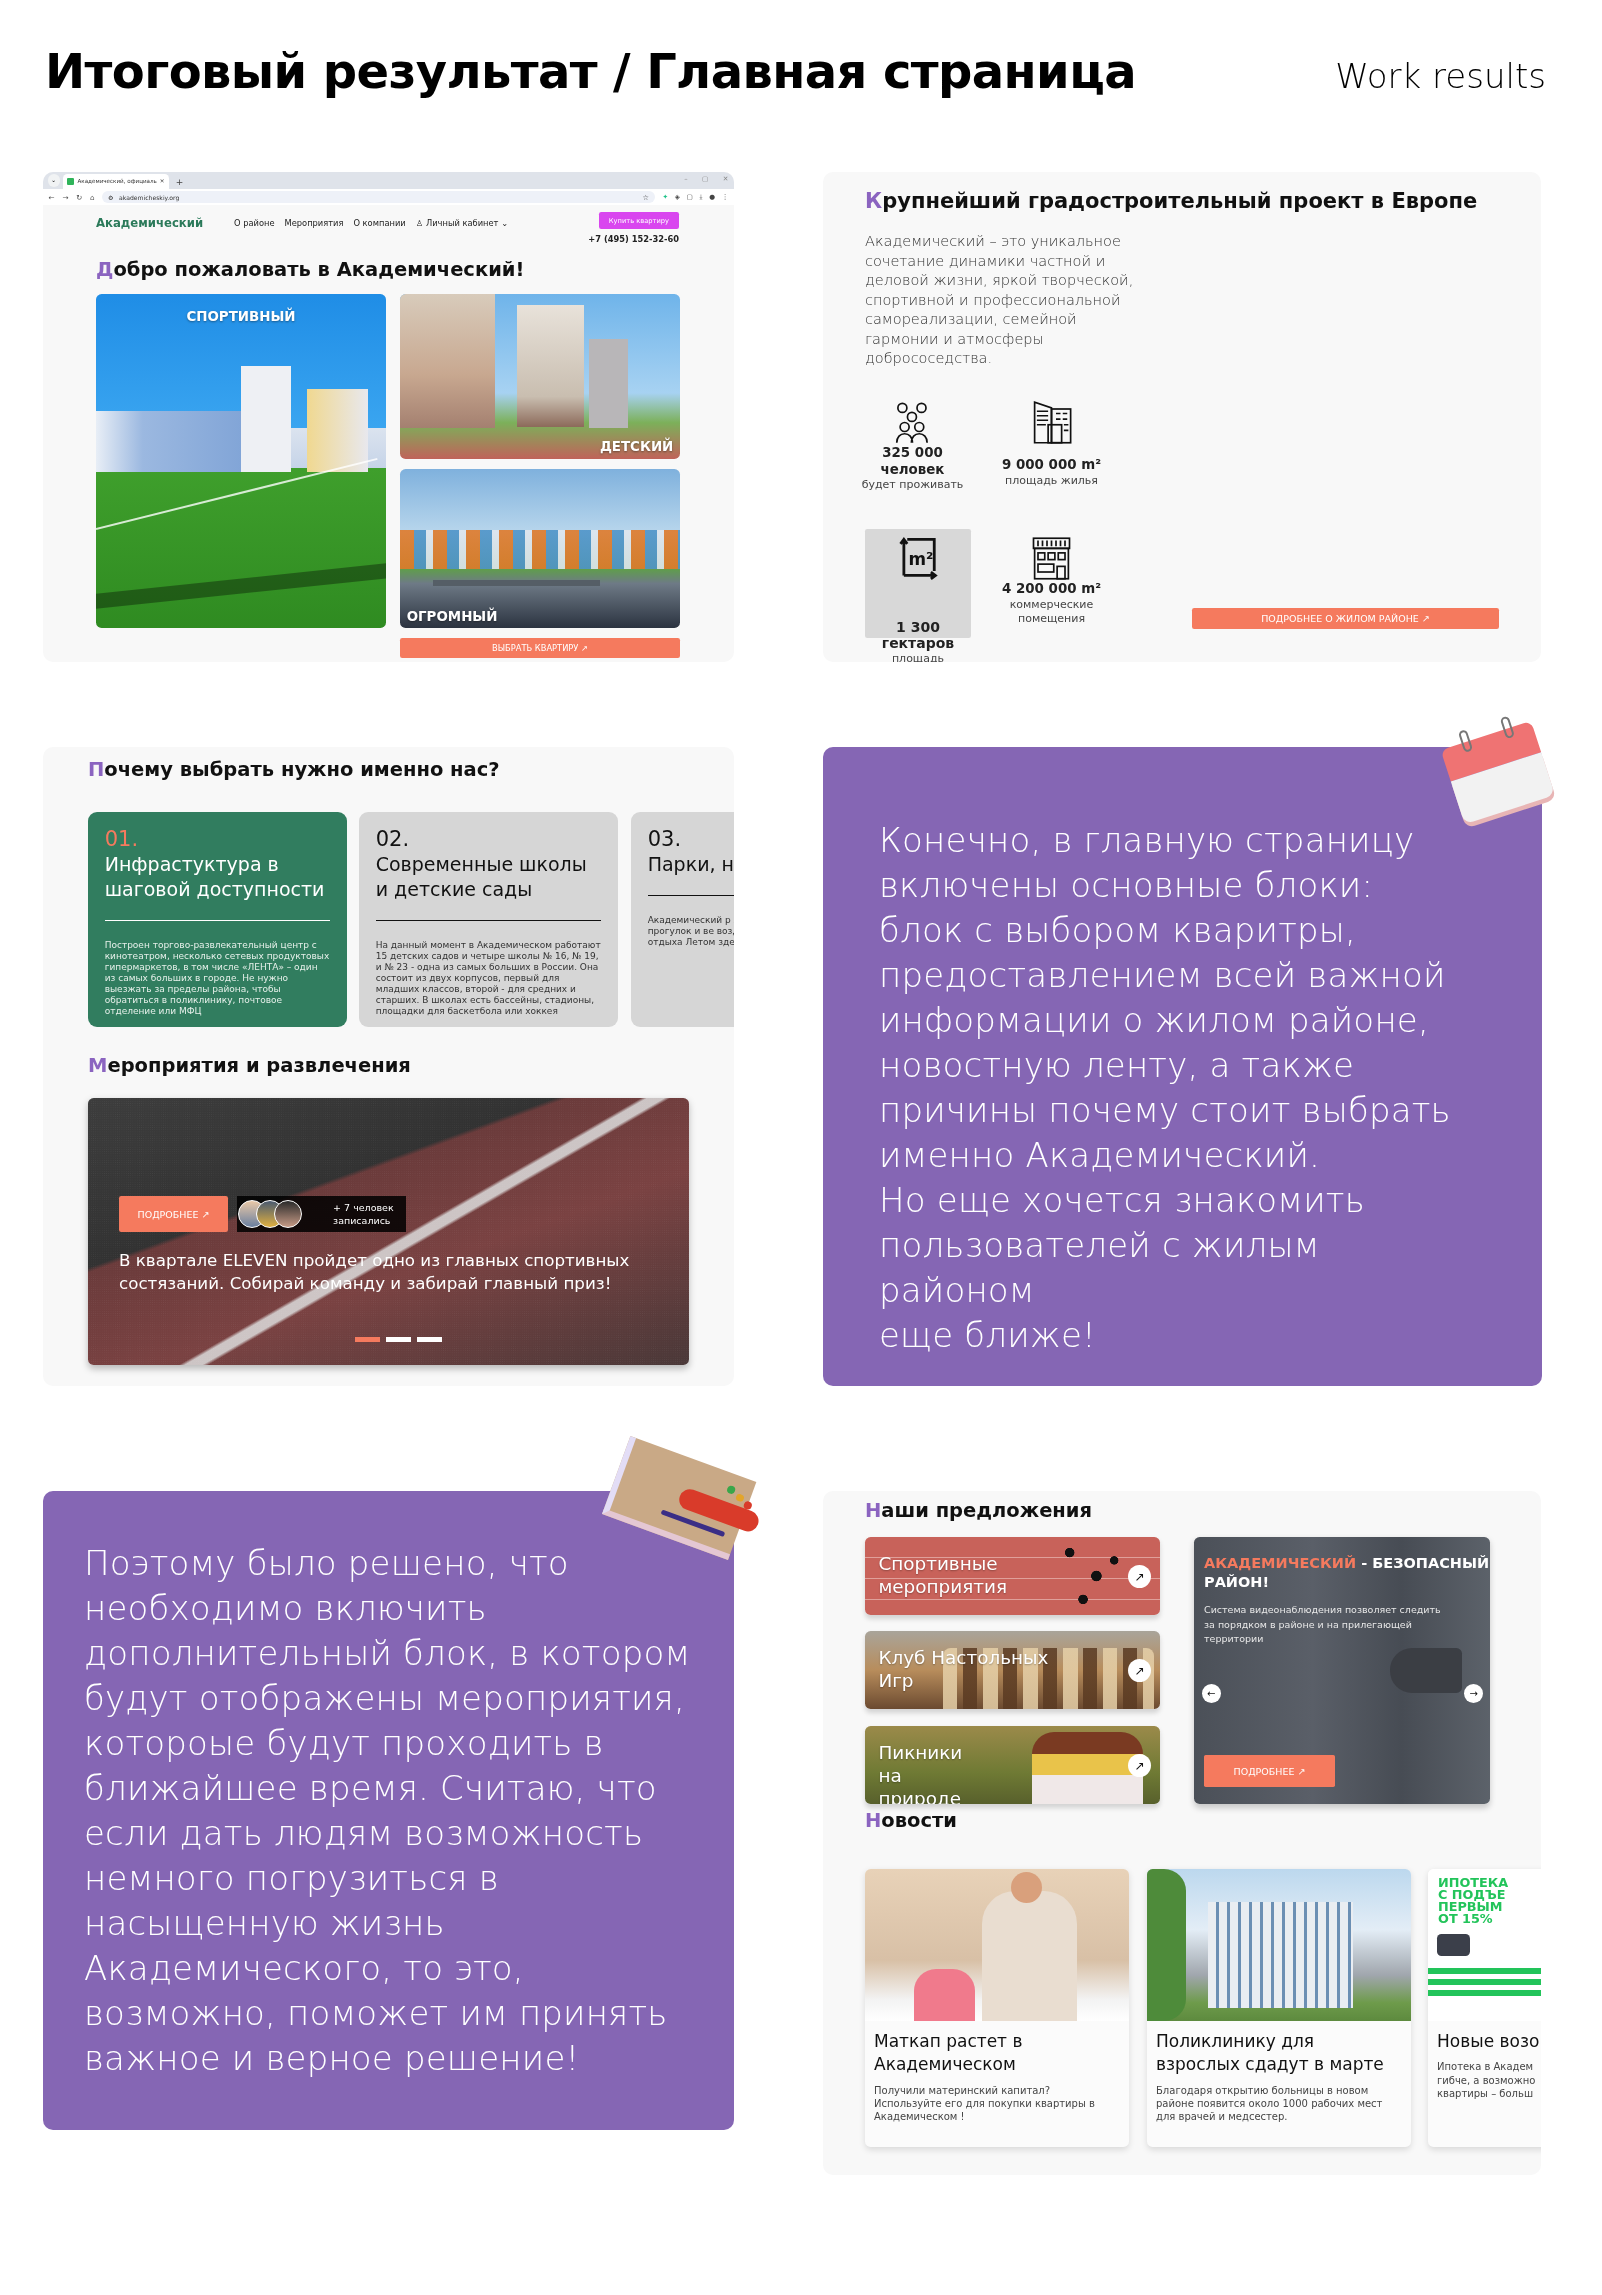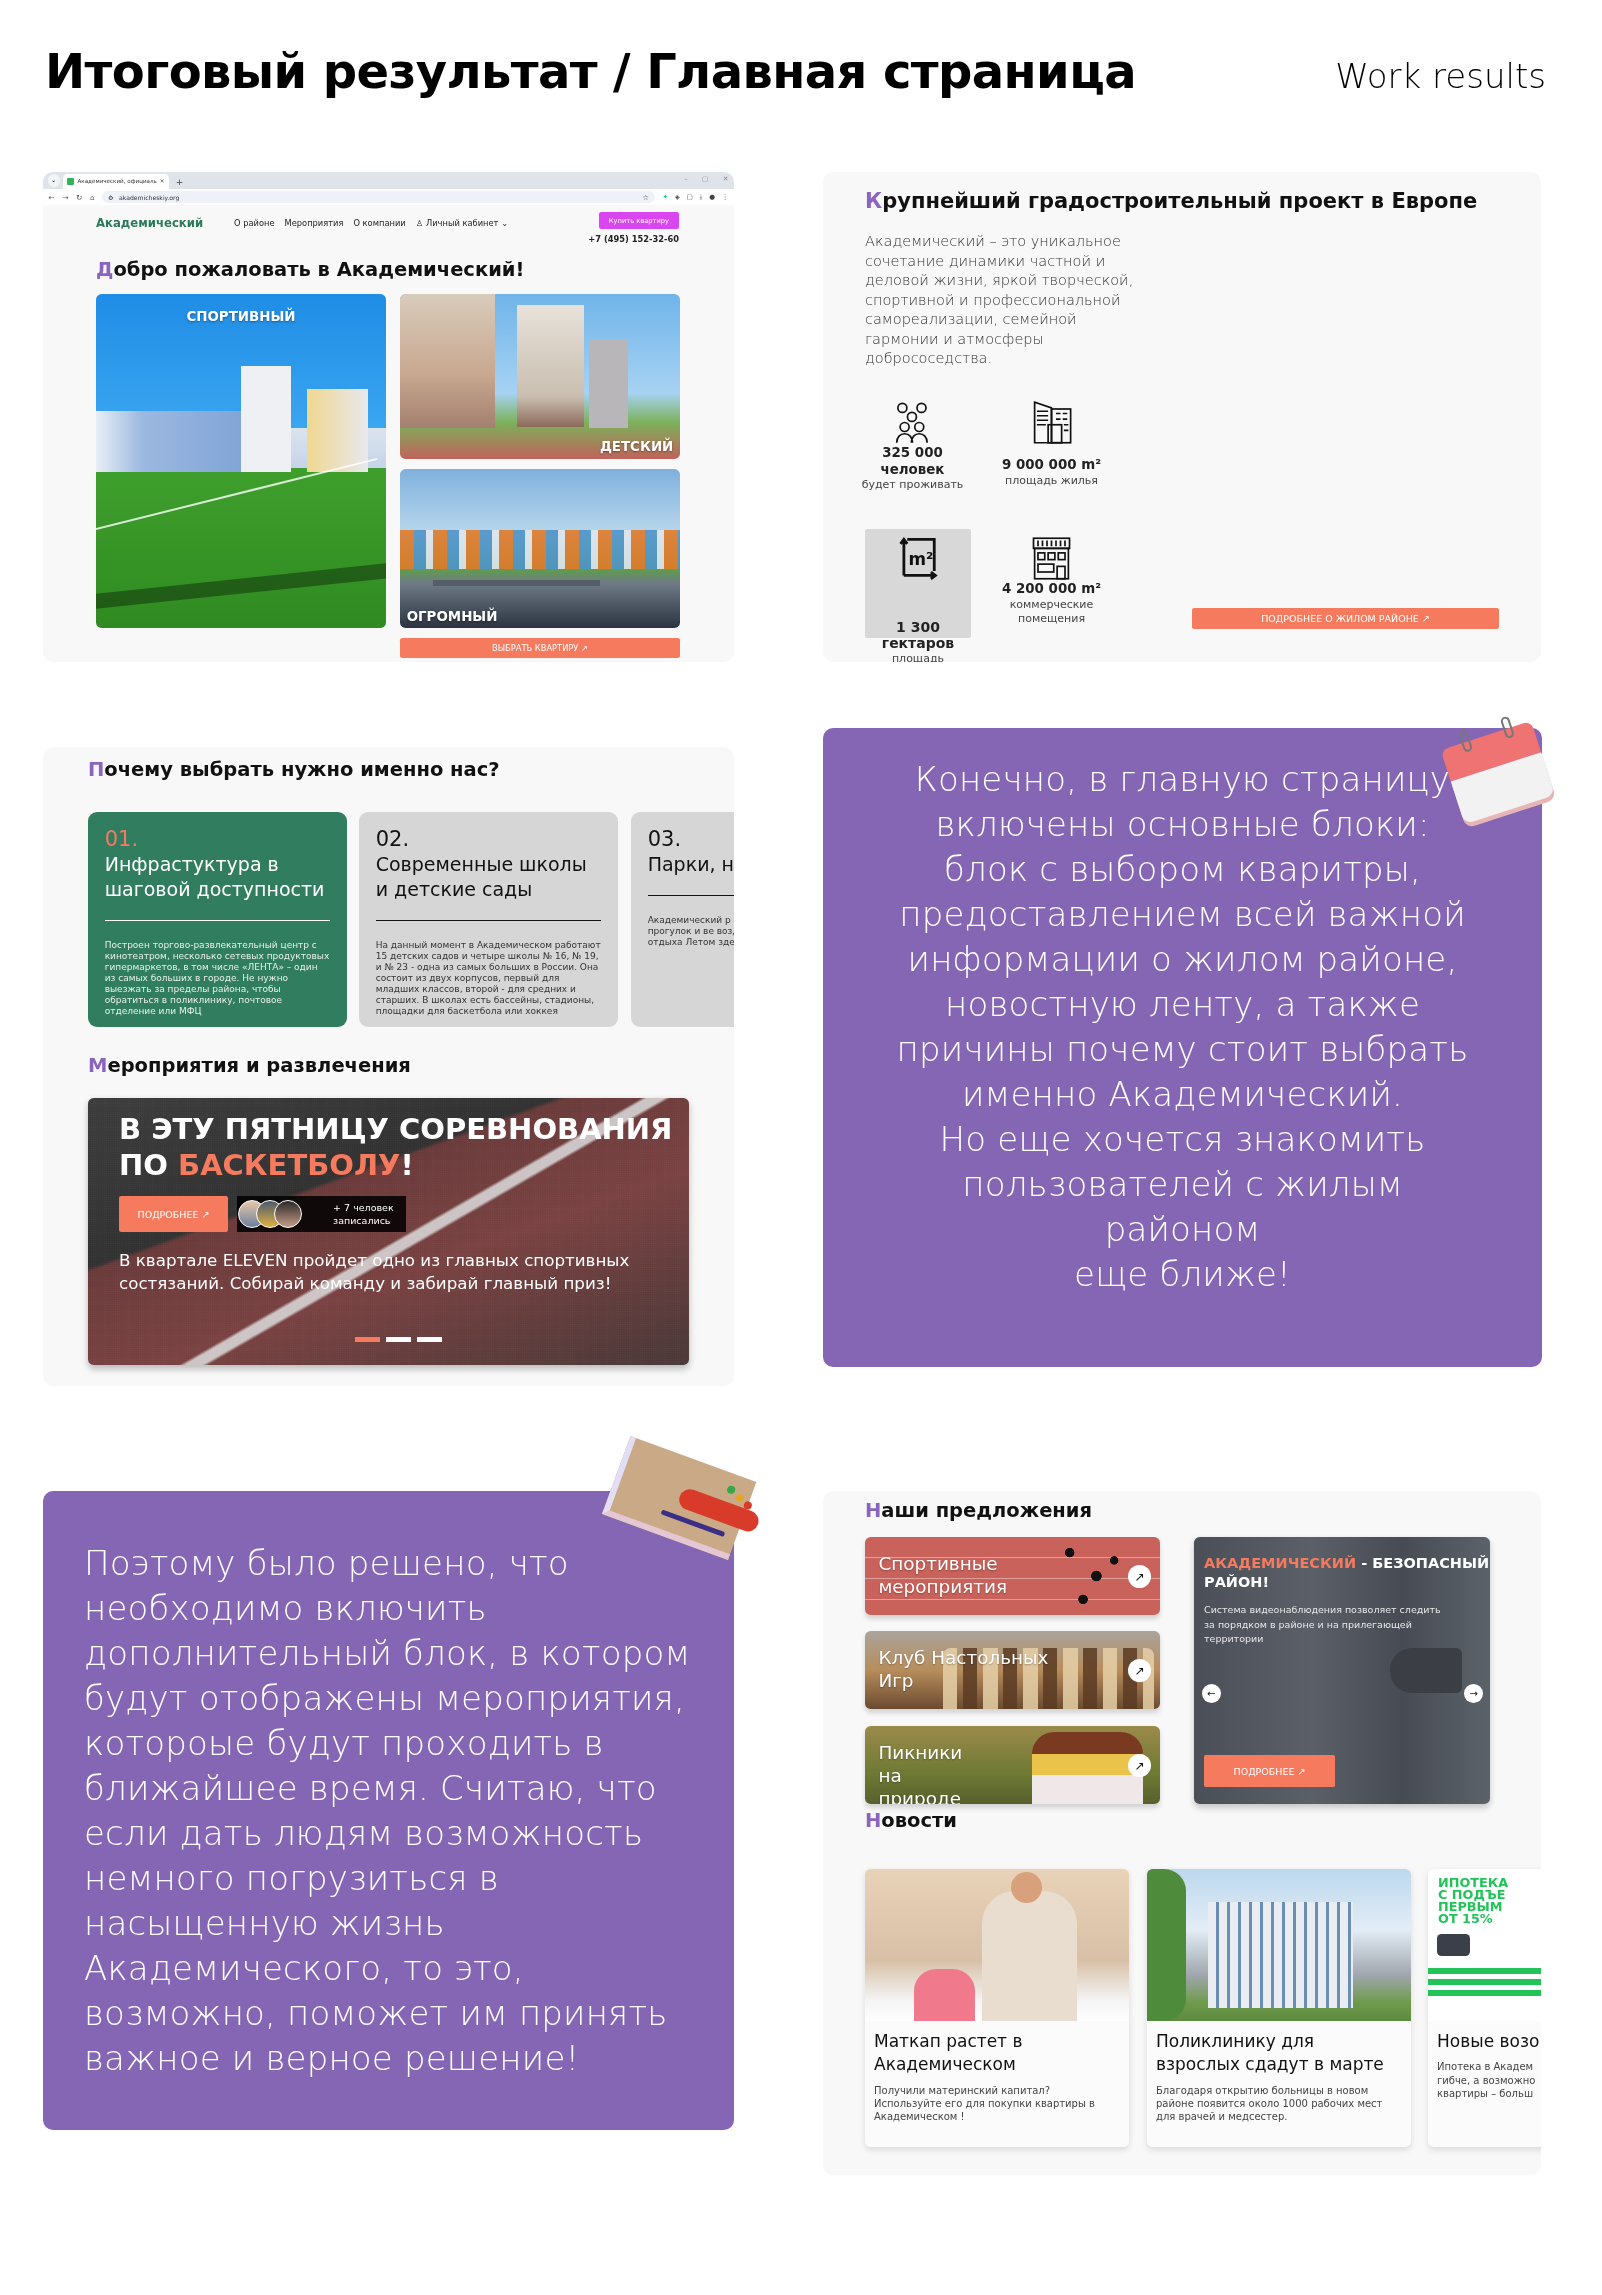--- a/index.html
+++ b/index.html
@@ -118,21 +118,21 @@
   .avatar { width: 28px; height: 28px; border-radius: 50%; border: 1.1px solid #fff; margin-left: -10px; }
   .avatar:first-child { margin-left: 1.1px; }
   .attendees-text { color: #fff; font-size: 9.5px; line-height: 13.4px; margin-left: 4.5px; }
   .event-desc { position: absolute; left: 31px; top: 151px; width: 512px; color: #fff; font-size: 16.7px; line-height: 23.4px; z-index: 2; }
   .dots { position: absolute; left: 267px; top: 239px; display: flex; gap: 6.7px; z-index: 2; }
   .dot { width: 24.5px; height: 4.5px; background: #fff; }
   .dot.active { background: #f57a5e; }
 
   
   .note { position: absolute; background: #8566b4; border-radius: 10px; color: #fff; font-weight: 300; }
-  #note1 { left: 823px; top: 728px; width: 719px; height: 639px; padding: 29px 56px; font-size: 34px; line-height: 45px; text-align: center; }
+  #note1 { left: 823px; top: 747px; width: 719px; height: 639px; padding: 71px 56px; font-size: 34px; line-height: 45px; }
   #note2 { left: 43px; top: 1491px; width: 691px; height: 639px; padding: 50px 41px; font-size: 34px; line-height: 45px; }
   .note-text { white-space: pre-line; letter-spacing: 0.2px; }
   .calendar { position: absolute; left: 1443px; top: 712px; width: 118px; height: 111px; transform: rotate(-18deg); }
   .cal-top { position: absolute; left: 5.6px; top: 20px; width: 95px; height: 33px; background: #ef7373; border-radius: 7.8px 7.8px 0 0; }
   .cal-body { position: absolute; left: 5.6px; top: 53px; width: 95px; height: 45px; background: #f2f2f2; border-radius: 0 0 9px 9px; box-shadow: 0 4.5px 0 #e8b5b5; }
   .cal-ring { position: absolute; top: 7.8px; width: 9px; height: 22px; border: 2.8px solid #777; border-radius: 4.5px; }
   .board { position: absolute; left: 610px; top: 1457px; width: 139px; height: 95px; transform: rotate(20deg); }
   .board-base { position: absolute; left: 0; top: 0; width: 134px; height: 83px; background: #c9a986; border-left: 6.7px solid #e3ddf6; border-bottom: 6.7px solid #e4c7d3; }
   .board-red { position: absolute; left: 67px; top: 29px; width: 83px; height: 21px; background: #d93b2a; border-radius: 11px; }
   .board-line { position: absolute; left: 55px; top: 58px; width: 67px; height: 4.5px; background: #3b2e86; border-radius: 2.2px; }
@@ -332,24 +332,20 @@
   <div class="why-card grey" style="left:588px; overflow:hidden; border-radius:9px 0 0 9px;">
     <div class="why-num">03.</div>
     <div class="why-head" style="white-space:nowrap;">Парки, на воркаут з</div>
     <div class="why-rule"></div>
     <div class="why-text">Академический р жителей и посети для прогулок и ве воздухе. Преобра место для отдыха Летом здесь пров мероприятия, зим</div>
   </div>
 
   <div class="sec-title" style="left:45px; top:307px;"><span class="accent-first">М</span><span>ероприятия и развлечения</span></div>
 
   <div class="event-banner">
-    <div class="event-title">
-      <div>В ЭТУ ПЯТНИЦУ СОРЕВНОВАНИЯ</div>
-      <div><span>ПО </span><span class="hl">БАСКЕТБОЛУ</span><span>!</span></div>
-    </div>
     <div class="event-btn">ПОДРОБНЕЕ ↗</div>
     <div class="attendees">
       <div class="avatar" style="background:linear-gradient(#e9c9a8,#6a7fa0);"></div>
       <div class="avatar" style="background:linear-gradient(#4a5a70,#e0b040);"></div>
       <div class="avatar" style="background:linear-gradient(#2a2a2a,#c79b86);"></div>
       <div class="attendees-text" style="width:67px;margin-left:31px;">+ 7 человек записались</div>
     </div>
     <div class="event-desc">В квартале ELEVEN пройдет одно из главных спортивных состязаний. Собирай команду и забирай главный приз!</div>
     <div class="dots">
       <div class="dot active"></div>

